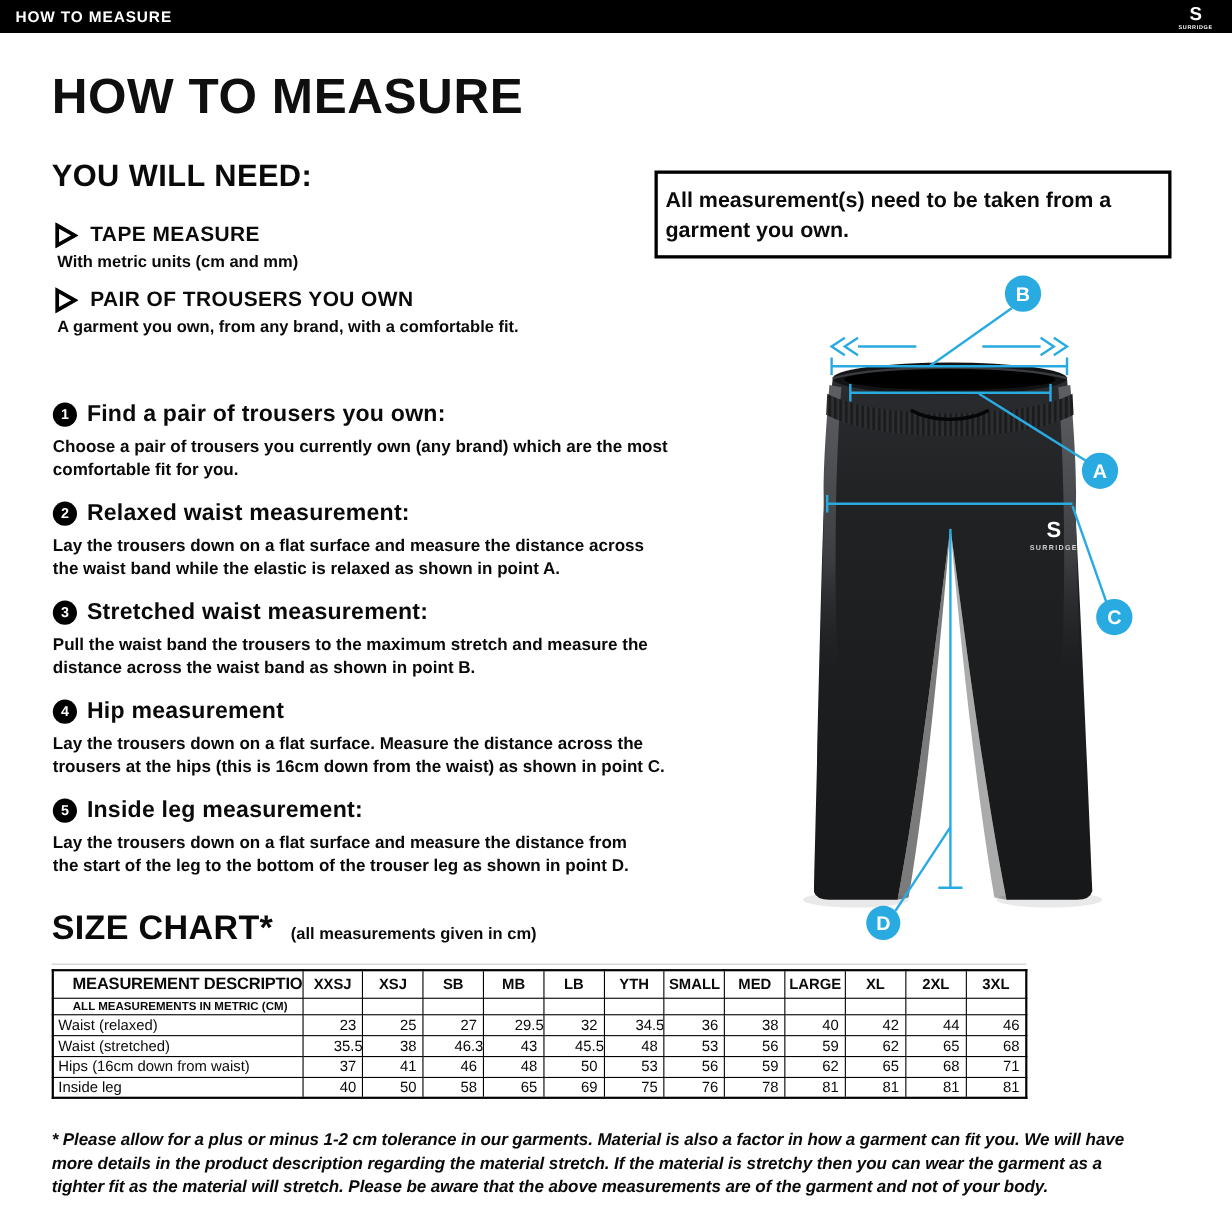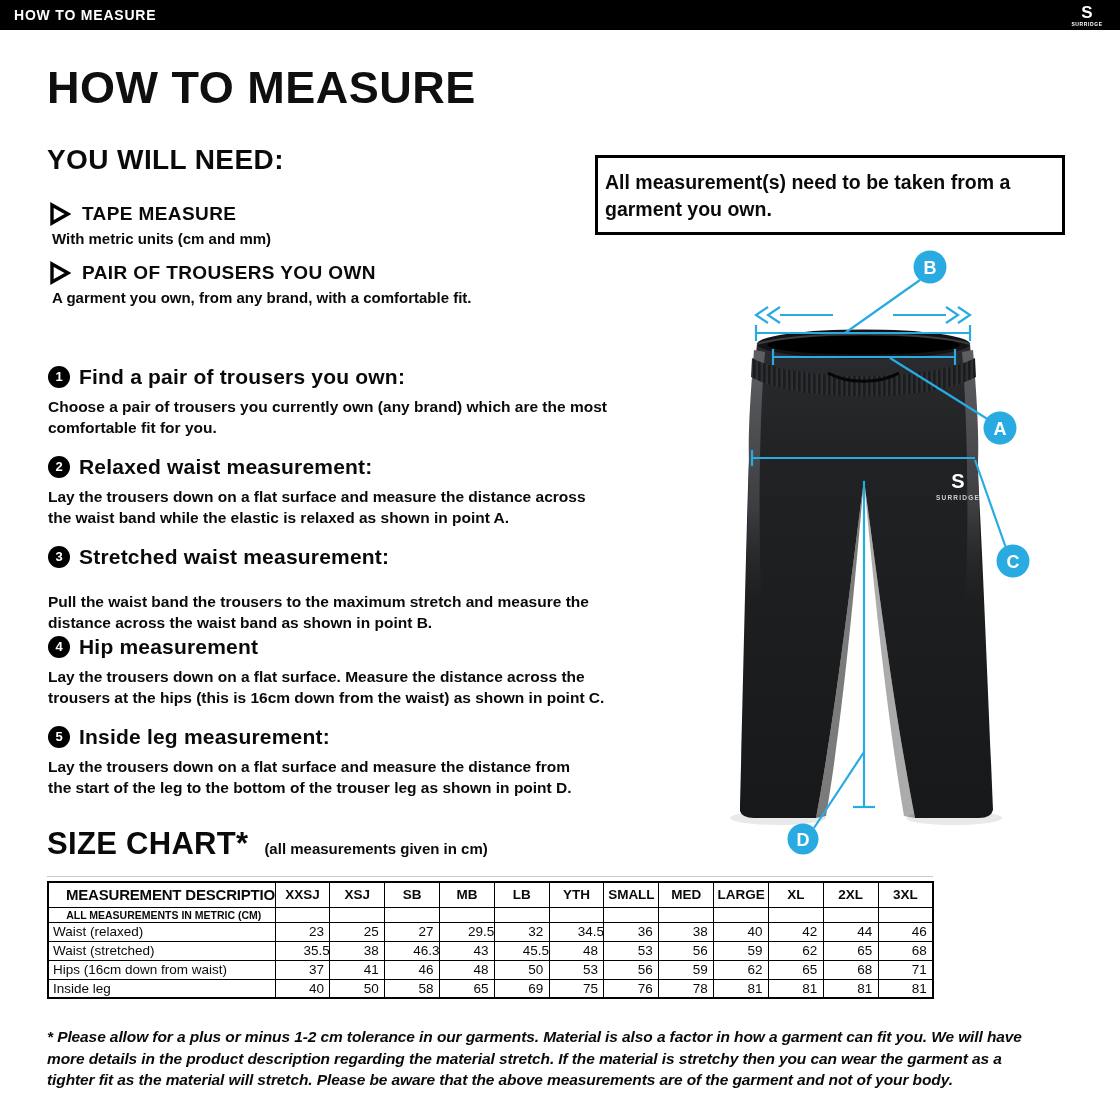--- a/index.html
+++ b/index.html
@@ -152,21 +152,21 @@
   </div>
   <div class="step-body" style="margin-top:7px;">Lay the trousers down on a flat surface and measure the distance across
 the waist band while the elastic is relaxed as shown in point A.</div>
 </div>
 
 <div class="abs" style="left:48px; top:545px;">
   <div class="step-head">
     <span class="step-circle">3</span>
     <span class="step-title">Stretched waist measurement:</span>
   </div>
-  <div class="step-body" style="margin-top:22px;">Pull the waist band the trousers to the maximum stretch and measure the
+  <div class="step-body" style="margin-top:7px;">Pull the waist band the trousers to the maximum stretch and measure the
 distance across the waist band as shown in point B.</div>
 </div>
 
 <div class="abs" style="left:48px; top:635px;">
   <div class="step-head">
     <span class="step-circle">4</span>
     <span class="step-title">Hip measurement</span>
   </div>
   <div class="step-body" style="margin-top:7px;">Lay the trousers down on a flat surface. Measure the distance across the
 trousers at the hips (this is 16cm down from the waist) as shown in point C.</div>

